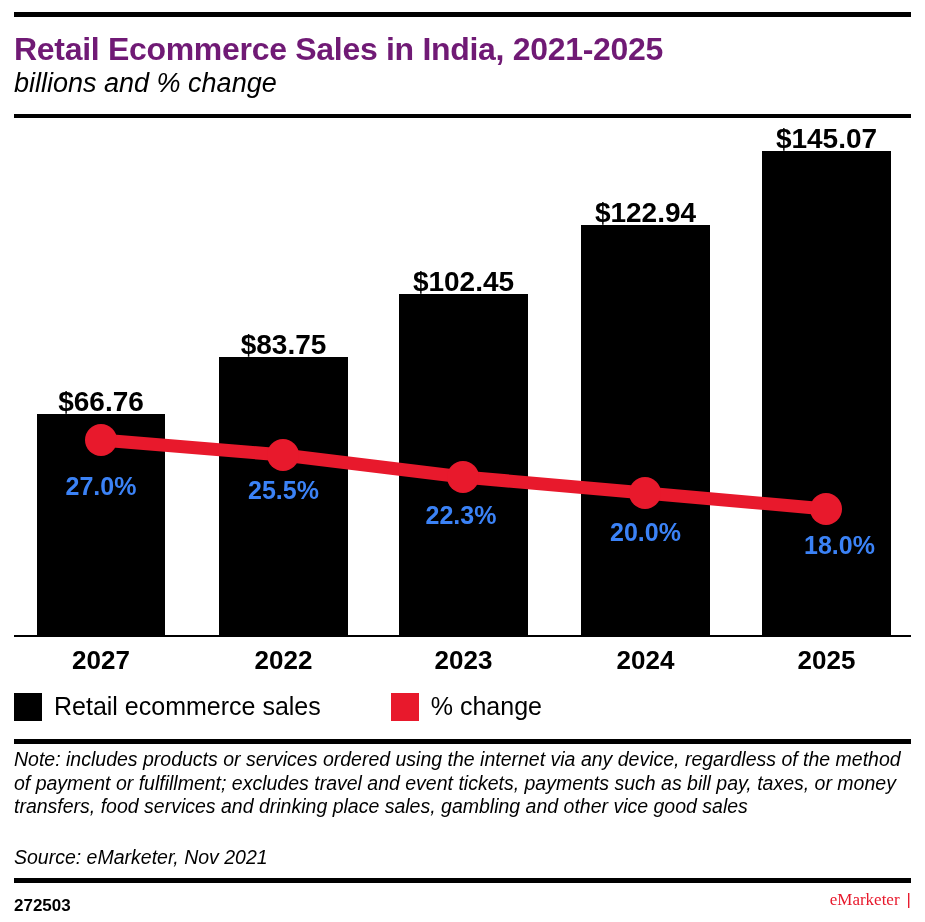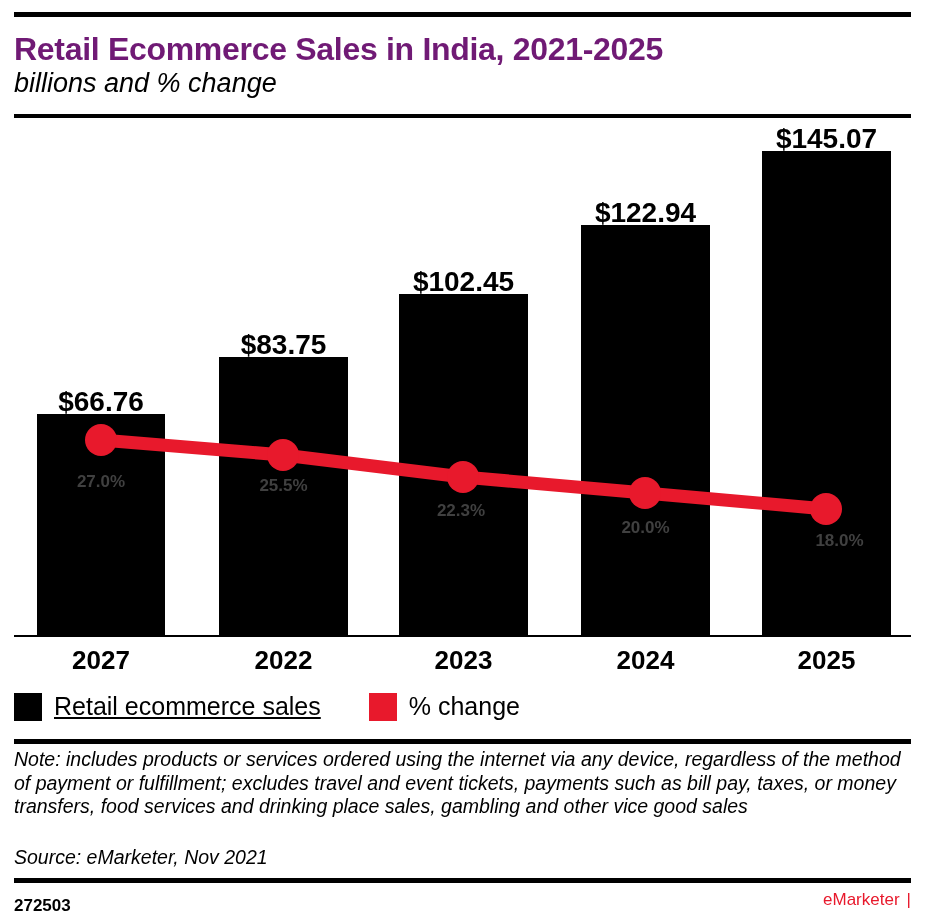--- a/index.html
+++ b/index.html
@@ -68,22 +68,22 @@
   .bar-label {
     position: absolute;
     color: #000000;
     font-size: 28px;
     font-weight: bold;
     text-align: center;
     white-space: nowrap;
   }
   .pct-label {
     position: absolute;
-    color: #404040;
-    font-size: 17px;
+    color: #3b82f6;
+    font-size: 25px;
     font-weight: bold;
     text-align: center;
     white-space: nowrap;
   }
   .axis-line {
     position: absolute;
     left: 14px;
     top: 635px;
     width: 897px;
     height: 2px;
@@ -113,21 +113,21 @@
     left: 14px;
     top: 692px;
     display: flex;
     align-items: center;
     gap: 0;
   }
   .legend-item {
     display: flex;
     align-items: center;
   }
-  .legend-item.first { margin-right: 48px; text-decoration: underline; }
+  .legend-item.first { margin-right: 70px; }
   .swatch {
     width: 28px;
     height: 28px;
     margin-right: 12px;
     flex: none;
   }
   .swatch-black { background: #000000; }
   .swatch-red   { background: #E8192C; }
   .legend-label {
     font-size: 25px;
@@ -169,21 +169,21 @@
   .footer-right {
     position: absolute;
     right: 14px;
     top: 890px;
     font-size: 17px;
     white-space: nowrap;
     display: flex;
     align-items: baseline;
     gap: 7px;
   }
-  .brand      { color: #E8192C; }
+  .brand      { color: #E8192C; font-family: Liberation Serif, serif; }
   .brand-sep  { color: #E8192C; }
   .brand-site { color: #E8192C; font-weight: bold; }
 </style>
 </head>
 <body>
 
 <div id="page">
 
   <div class="rule rule-top"></div>
 

